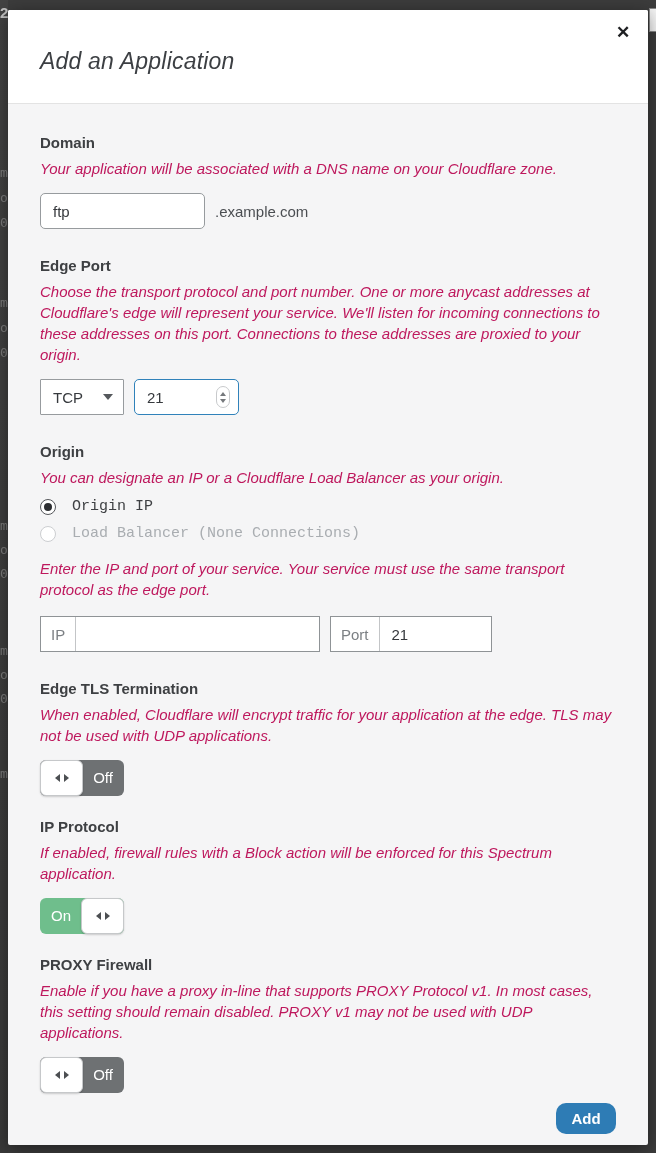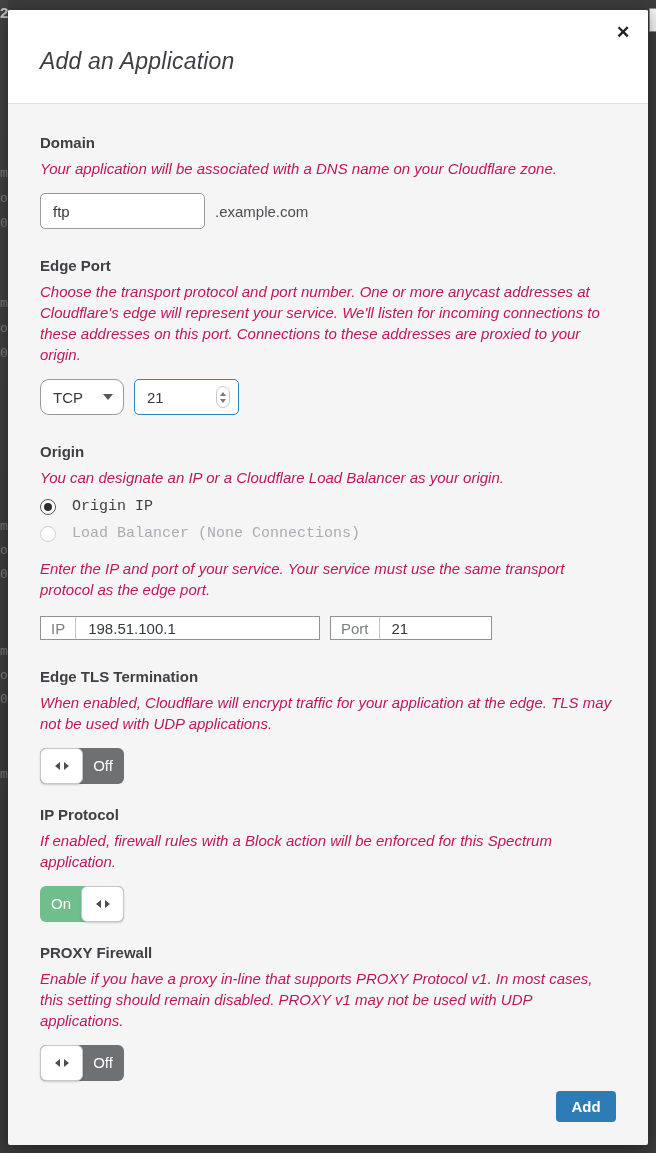--- a/index.html
+++ b/index.html
@@ -75,21 +75,21 @@
   .text-input {
     height: 36px; border: 1px solid #979b9e; border-radius: 5px;
     background: #fff; font-family: "Liberation Sans", sans-serif;
     font-size: 15px; color: #36393d; padding: 9px 12px; outline: none;
   }
   .row { display: flex; align-items: center; }
   .suffix-text { font-size: 15px; color: #4b4e52; margin-left: 10px; }
 
   
   .select-box {
-    width: 84px; height: 36px; border: 1px solid #979b9e; border-radius: 9px;
+    width: 84px; height: 36px; border: 1px solid #979b9e; border-radius: 1px;
     background: #fff; display: flex; align-items: center;
     padding: 0 10px 0 12px; cursor: pointer;
   }
   .select-box .sel-value { font-size: 15px; color: #36393d; flex: 1; }
   .caret-down {
     width: 0; height: 0;
     border-left: 5px solid transparent; border-right: 5px solid transparent;
     border-top: 6px solid #55585c;
   }
 
@@ -120,21 +120,21 @@
     content: ""; position: absolute; left: 3px; top: 3px;
     width: 8px; height: 8px; border-radius: 50%; background: #2c2e31;
   }
   .radio-circle.disabled { border-color: #ccced1; }
   .radio-label { font-size: 15px; color: #3e4043; }
   .radio-label.disabled { color: #a9adb1; }
   .radio-group { margin-bottom: 16px; font-family: Liberation Mono, monospace; }
 
   
   .prefix-input {
-    height: 24px; background: #fff; border: 1px solid #8f9396;
+    height: 36px; background: #fff; border: 1px solid #8f9396;
     display: flex; align-items: stretch; text-align: center;
   }
   .prefix-input .prefix {
     display: flex; align-items: center; padding: 0 10px;
     font-size: 15px; color: #7b7f83; border-right: 1px solid #c3c5c7;
   }
   .prefix-input .pvalue {
     display: flex; align-items: center; padding: 0 12px;
     font-size: 15px; color: #36393d; flex: 1;
   }
@@ -167,21 +167,21 @@
   .toggle.on .handle { right: 0; }
   .arr-left { width: 0; height: 0; border-top: 4px solid transparent;
     border-bottom: 4px solid transparent; border-right: 5px solid #4c4f52; }
   .arr-right { width: 0; height: 0; border-top: 4px solid transparent;
     border-bottom: 4px solid transparent; border-left: 5px solid #4c4f52; }
 
   
   .footer-row { display: flex; justify-content: flex-end; padding: 10px 0 30px 0; }
   .add-btn {
     min-width: 60px; height: 31px; padding: 0 14px;
-    background: #2e7cb5; border: none; border-radius: 4px;
+    background: #2e7cb5; border: none; border-radius: 10px;
     color: #fff; font-family: "Liberation Sans", sans-serif;
     font-size: 15px; font-weight: bold; cursor: pointer;
   }
 </style>
 </head>
 <body>
 
 <div class="bg-frag-topleft">2</div>
 <div class="bg-frag-topright"></div>
 <div class="bg-strip-left">
@@ -246,21 +246,20 @@
         </div>
         <div class="radio-row">
           <span class="radio-circle disabled"></span>
           <span class="radio-label disabled">Load Balancer (None Connections)</span>
         </div>
       </div>
       <div class="desc">Enter the IP and port of your service. Your service must use the same transport protocol as the edge port.</div>
       <div class="row" style="margin-top:16px">
         <div class="prefix-input ip-group">
           <span class="prefix">IP</span>
-          <span class="pvalue">198.51.100.1</span>
         </div>
         <div class="prefix-input port-group">
           <span class="prefix">Port</span>
           <span class="pvalue">21</span>
         </div>
       </div>
     </div>
 
     <div class="section" style="margin-bottom:22px">
       <div class="section-label">Edge TLS Termination</div>

